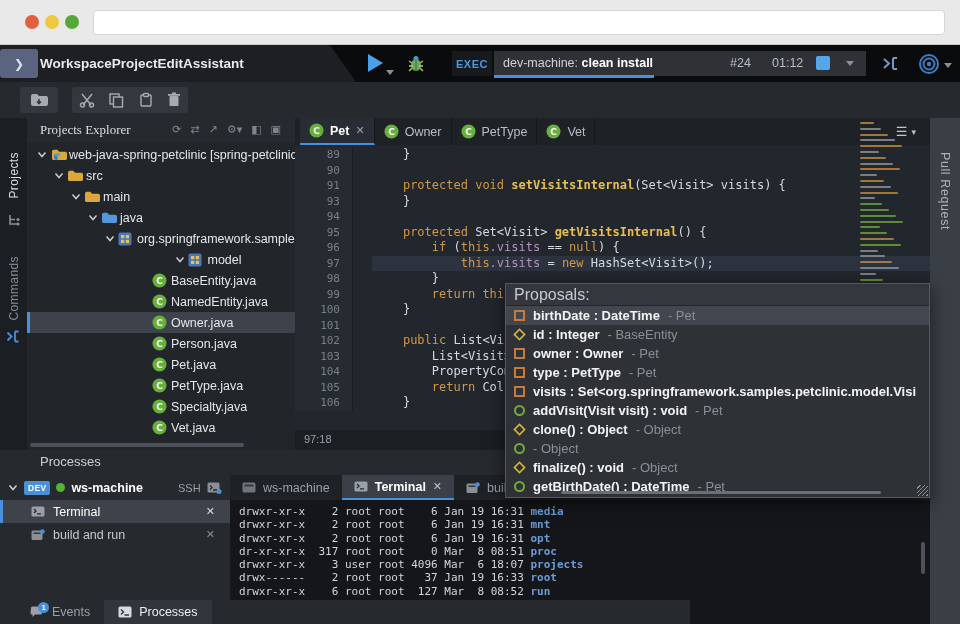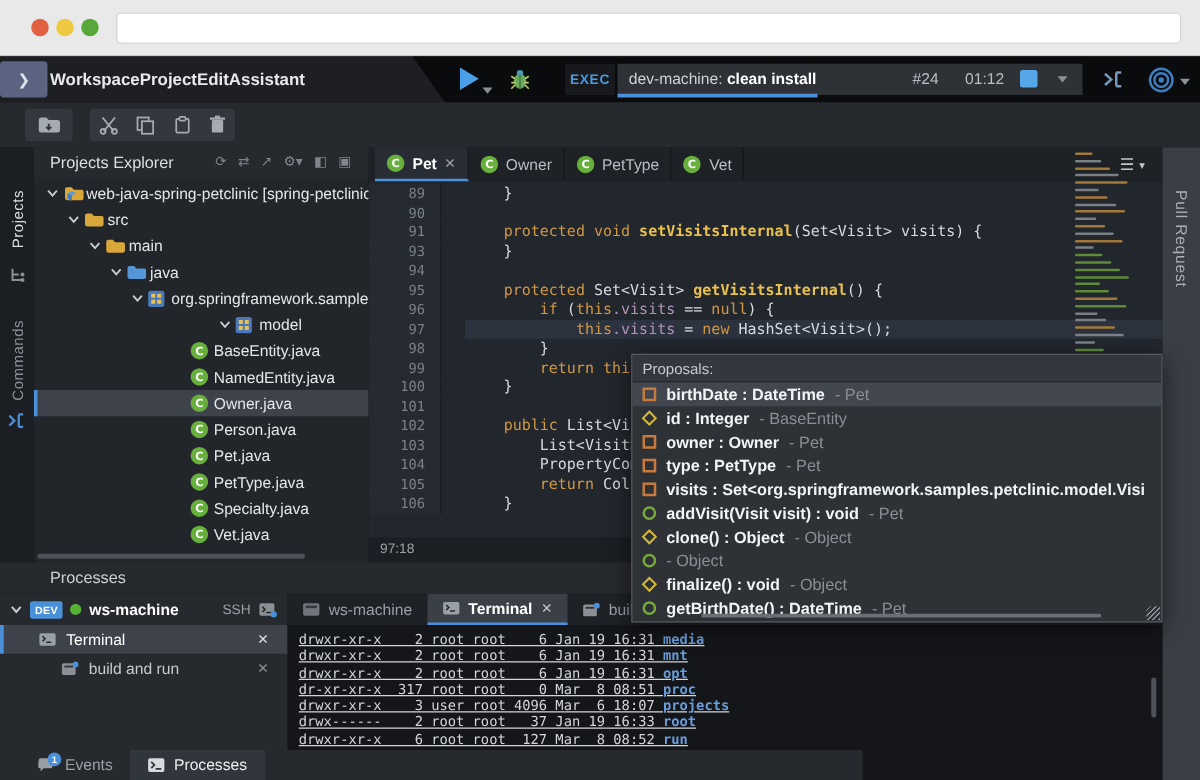--- a/index.html
+++ b/index.html
@@ -40,21 +40,21 @@
   .tb-group{position:absolute;left:72px;top:5px;width:116px;height:26px;background:#34383e;border-radius:3px;display:flex;align-items:center;justify-content:space-around;}
 
   
   .leftrail{left:0;top:118px;width:27px;height:332px;background:#1b1e22;}
   .vup{writing-mode:vertical-rl;transform:rotate(180deg);font-size:12px;letter-spacing:.4px;}
   .vdown{writing-mode:vertical-rl;font-size:12.5px;letter-spacing:.6px;}
 
   
   .explorer{left:27px;top:118px;width:268px;height:332px;background:#22262b;}
   .exp-head{position:absolute;left:0;top:0;width:268px;height:24px;background:#26292e;}
-  .exp-title{position:absolute;left:13px;top:4px;color:#dcdfe3;font-size:13px;}
+  .exp-title{position:absolute;left:13px;top:4px;color:#dcdfe3;font-size:13px;font-family:Liberation Serif, serif;}
   .exp-icons{position:absolute;right:14px;top:5px;display:flex;gap:9px;color:#80858d;font-size:11px;align-items:center;}
   .tree{position:absolute;left:0;top:26px;width:268px;height:296px;overflow:hidden;}
   .trow{height:21px;display:flex;align-items:center;color:#e4e7ea;font-size:12.5px;white-space:nowrap;cursor:default;box-sizing:border-box;}
   .trow.sel{background:#3d424b;border-left:3px solid #4a90d9;}
   .trow .chev{width:17px;display:flex;justify-content:center;flex:none;}
   .trow .ticon{width:19px;flex:none;display:flex;align-items:center;}
   .hscroll{position:absolute;height:4px;background:#4d525a;border-radius:2px;}
 
   
   .editor{left:295px;top:118px;width:635px;height:332px;background:#22262d;}
@@ -78,21 +78,21 @@
   .ed-hscroll{position:absolute;left:65px;top:316px;width:270px;height:4px;background:#595f68;border-radius:2px;}
   .ed-status{position:absolute;left:0;top:312px;width:635px;height:20px;background:#1b1e23;}
   .cursor-pos{position:absolute;left:9px;top:3px;color:#9aa0a6;font-size:11px;}
 
   
   .rightrail{left:930px;top:118px;width:30px;height:506px;background:#3a3e45;}
 
   
   .popup{left:505px;top:283px;width:425px;height:215px;background:#2e3237;border:1px solid #55595f;box-sizing:border-box;
     box-shadow:0 5px 16px rgba(0,0,0,.55);z-index:50;overflow:hidden;}
-  .pp-head{height:22px;background:#34383e;border-bottom:1px solid #232629;color:#c6cacf;font-size:12px;
+  .pp-head{height:22px;background:#34383e;border-bottom:1px solid #232629;color:#c6cacf;font-size:16px;
     display:flex;align-items:center;padding-left:8px;box-sizing:border-box;}
   .pp-row{height:19px;display:flex;align-items:center;gap:8px;padding-left:8px;white-space:nowrap;overflow:hidden;cursor:default;}
   .pp-row.sel{background:#41464f;}
   .pp-name{color:#f2f4f6;font-size:13px;font-weight:600;}
   .pp-origin{color:#8a8f96;font-size:13px;}
   .pp-ico{width:11px;height:11px;flex:none;box-sizing:border-box;}
   .pp-ico.field{border:2px solid #c87a3c;}
   .pp-ico.diamond{border:2px solid #d4b83c;transform:rotate(45deg) scale(.8);}
   .pp-ico.method{border:2px solid #76a83c;border-radius:50%;}
   .pp-hscroll{position:absolute;left:55px;bottom:3px;width:320px;height:3px;background:#6a6f76;border-radius:2px;}
@@ -101,30 +101,30 @@
 
   
   .proc-title-row{left:0;top:450px;width:930px;height:25px;background:#26292e;}
   .proc-title{position:absolute;left:40px;top:4px;color:#ccd0d4;font-size:13px;}
   .proc-list{left:0;top:475px;width:230px;height:125px;background:#26292e;}
   .machine-row{position:absolute;left:0;top:0;width:230px;height:25px;display:flex;align-items:center;gap:6px;padding-left:8px;box-sizing:border-box;}
   .dev-badge{background:#4a90d9;color:#fff;font-size:8.5px;font-weight:bold;border-radius:2px;padding:2px 4px;letter-spacing:.3px;}
   .gdot{width:9px;height:9px;border-radius:50%;background:#55b331;}
   .mach-name{color:#ffffff;font-size:12.5px;font-weight:bold;}
   .ssh-lbl{color:#9aa0a6;font-size:11px;margin-left:29px;}
-  .plist-row{position:absolute;left:0;width:230px;height:23px;display:flex;align-items:center;gap:8px;padding-left:49px;
+  .plist-row{position:absolute;left:0;width:230px;height:23px;display:flex;align-items:center;gap:8px;padding-left:31px;
     box-sizing:border-box;color:#c6cace;font-size:12.5px;cursor:default;}
   .plist-row.sel{background:#3d424b;border-left:3px solid #4a90d9;padding-left:28px;color:#ffffff;}
   .plist-x{position:absolute;right:15px;font-size:11px;color:#8a8f96;}
   .plist-row.sel .plist-x{color:#d8dbdf;}
   .ptabs{left:230px;top:475px;width:700px;height:25px;background:#1e2126;display:flex;}
   .ptab{height:25px;display:flex;align-items:center;gap:7px;padding:0 12px;color:#9aa0a8;font-size:12.5px;box-sizing:border-box;cursor:default;}
   .ptab.active{background:#3a3f48;border-bottom:2px solid #4a90d9;color:#ffffff;font-weight:bold;}
   .ptab .x{font-size:11px;color:#c0c4ca;font-weight:normal;}
-  .terminal{left:230px;top:500px;width:700px;height:124px;background:#141619;color:#d2d6da;text-decoration:underline;}
+  .terminal{left:230px;top:500px;width:700px;height:124px;background:#141619;color:#d2d6da;}
   .terminal pre{margin:0;padding:5px 0 0 9px;font-family:"DejaVu Sans Mono","Liberation Mono",monospace;font-size:11px;line-height:13.3px;}
   .terminal .dir{color:#6a9cd8;font-weight:bold;}
   .term-vscroll{position:absolute;right:5px;top:42px;width:4px;height:32px;background:#4d525a;border-radius:2px;}
 
   
   .bottombar{left:0;top:600px;width:690px;height:24px;background:#26292e;display:flex;align-items:center;}
   .bb-tab{height:24px;display:flex;align-items:center;gap:7px;padding:0 14px;color:#9aa0a6;font-size:12.5px;cursor:default;}
   .bb-tab.active{background:#31353c;color:#eceef0;}
   .badge{position:absolute;left:8px;top:-4px;width:11px;height:11px;border-radius:50%;background:#4a90d9;color:#fff;
     font-size:7.5px;font-weight:bold;display:flex;align-items:center;justify-content:center;}

